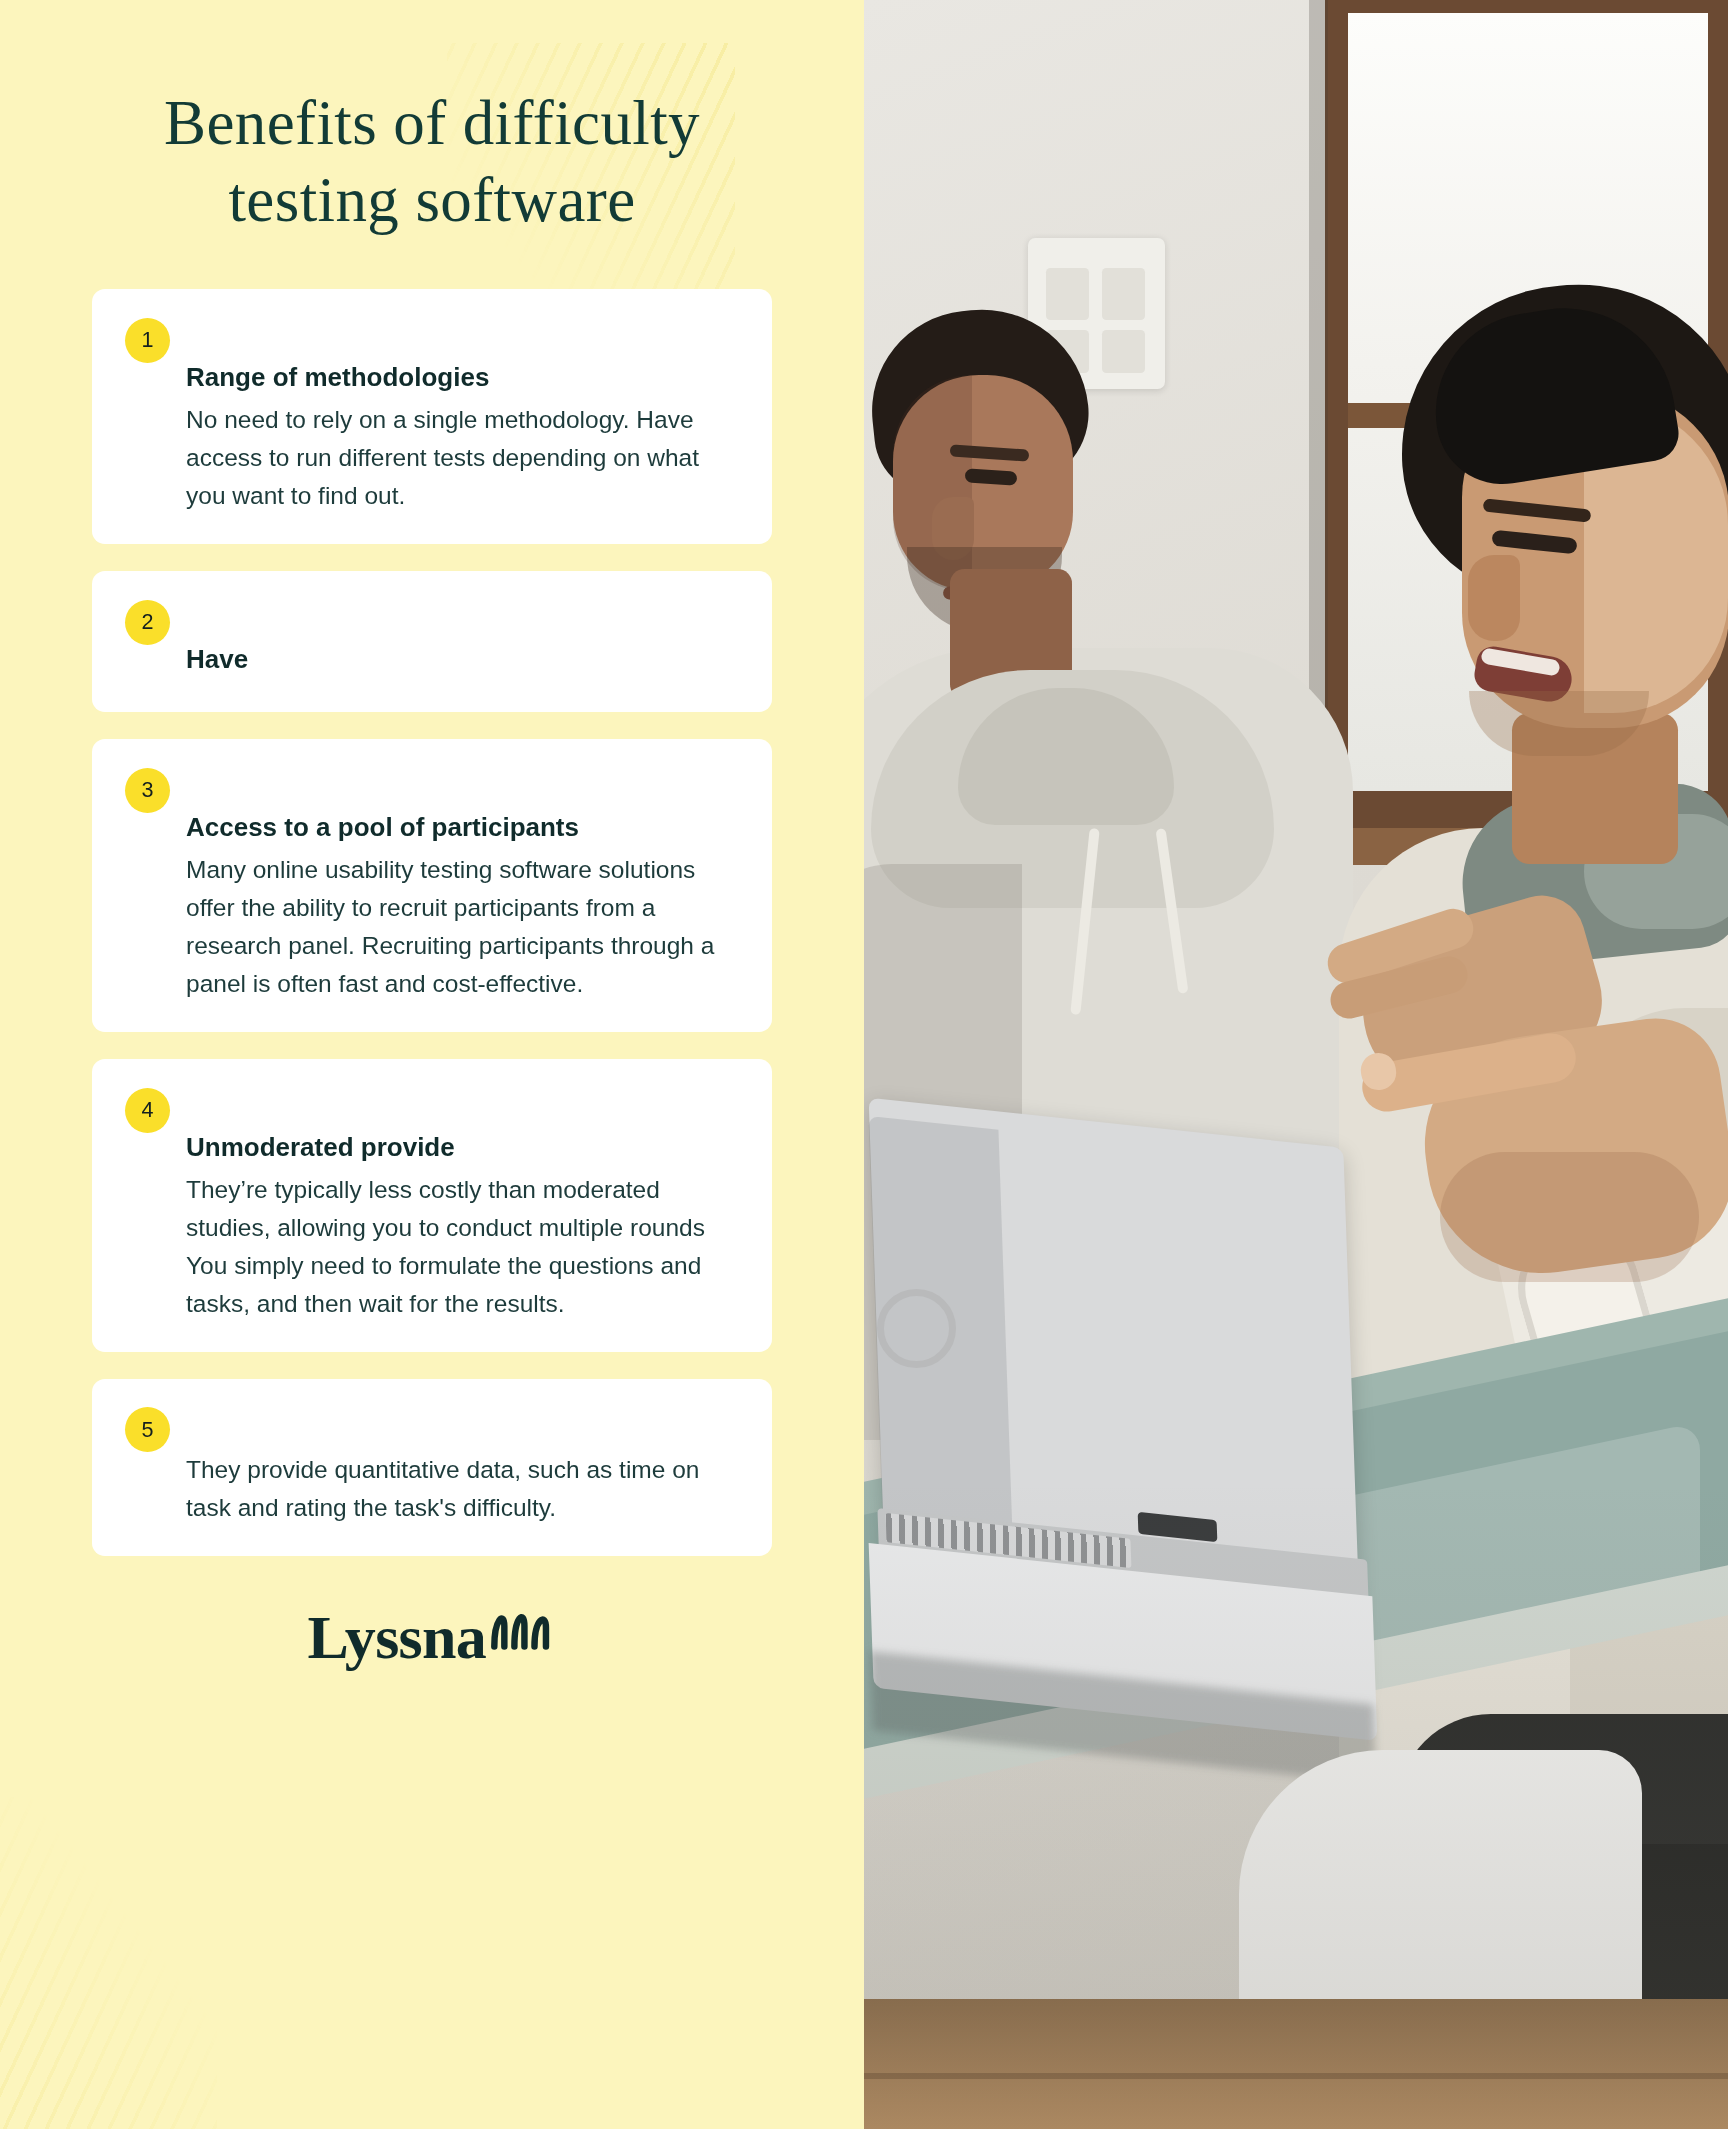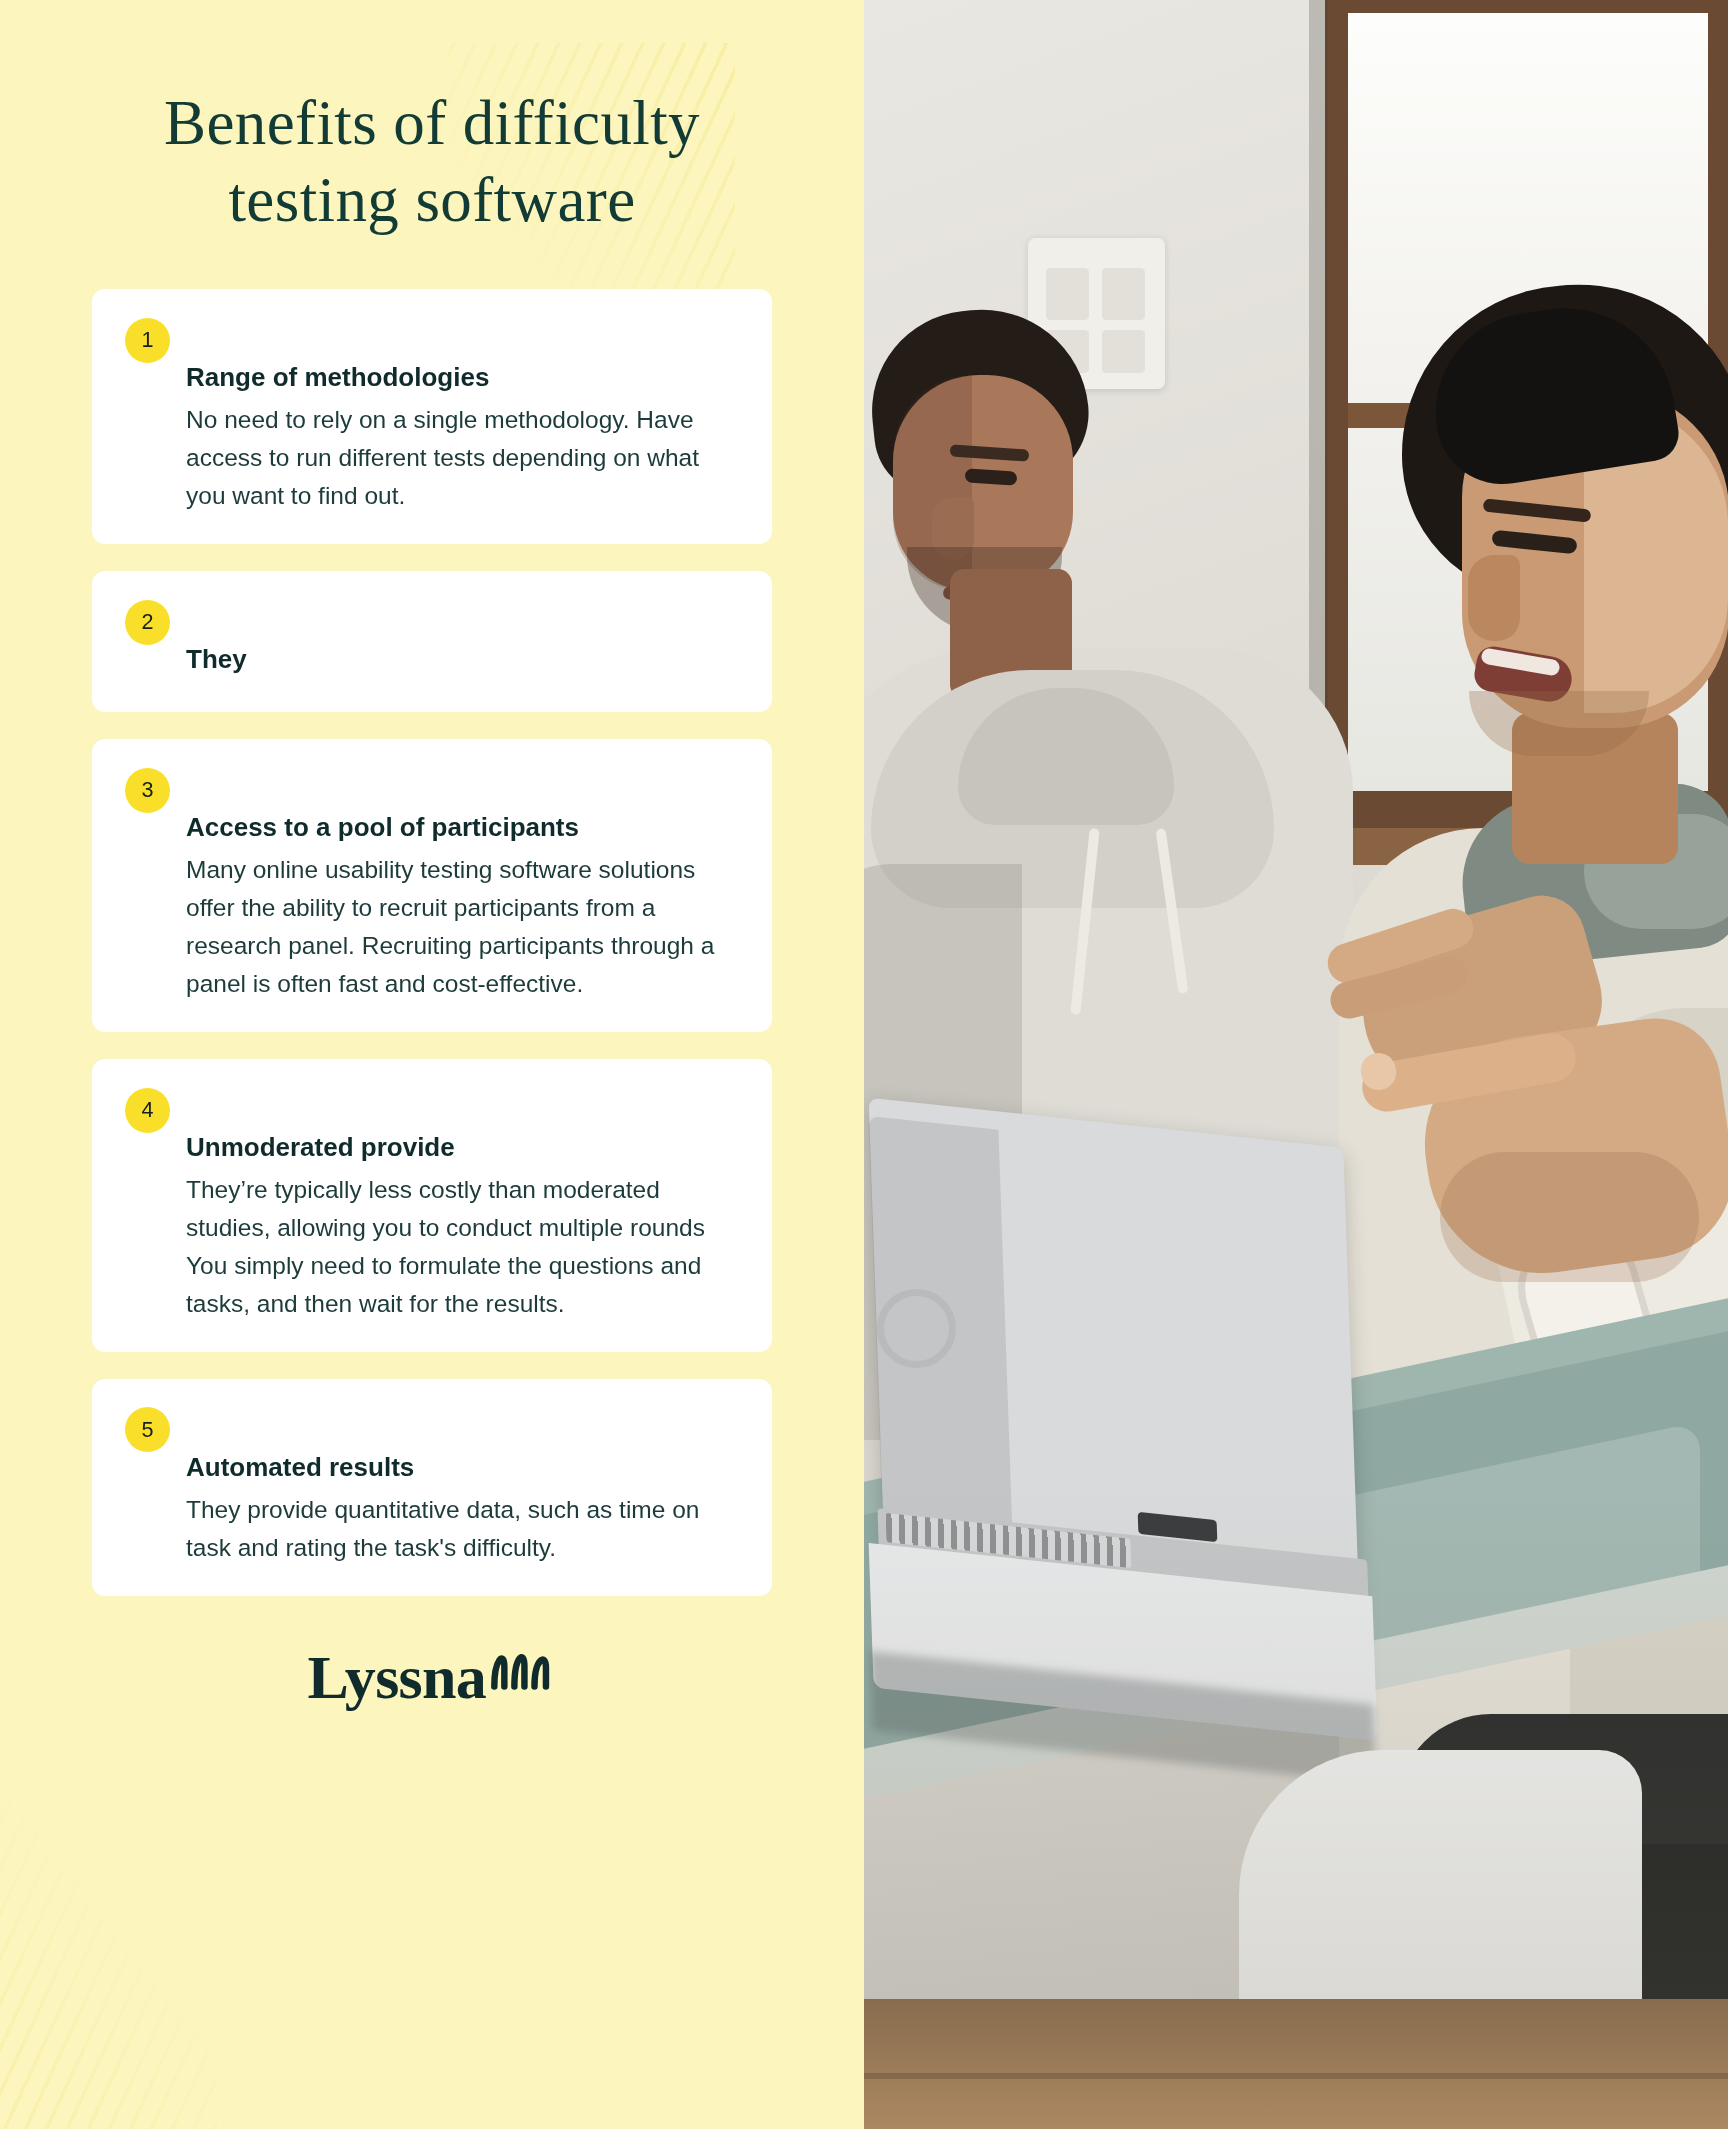--- a/index.html
+++ b/index.html
@@ -512,21 +512,21 @@
             <p class="card-title">Range of methodologies</p>
             <p class="card-body">No need to rely on a single methodology. Have access to run different tests depending on what you want to find out.</p>
           </div>
         </div>
       </div>
 
       <div class="card">
         <div class="card-inner">
           <div class="badge">2</div>
           <div class="card-text">
-            <p class="card-title">They</p>
+            <p class="card-title">Have</p>
           </div>
         </div>
       </div>
 
       <div class="card">
         <div class="card-inner">
           <div class="badge">3</div>
           <div class="card-text">
             <p class="card-title">Access to a pool of participants</p>
             <p class="card-body">Many online usability testing software solutions offer the ability to recruit participants from a research panel. Recruiting participants through a panel is often fast and cost-effective.</p>
@@ -542,21 +542,20 @@
             <p class="card-body">They’re typically less costly than moderated studies, allowing you to conduct multiple rounds</p>
             <p class="card-body">You simply need to formulate the questions and tasks, and then wait for the results.</p>
           </div>
         </div>
       </div>
 
       <div class="card">
         <div class="card-inner">
           <div class="badge">5</div>
           <div class="card-text">
-            <p class="card-title">Automated results</p>
             <p class="card-body">They provide quantitative data, such as time on task and rating the task's difficulty.</p>
           </div>
         </div>
       </div>
 
     </div>
 
     <div class="footer">
       <div class="logo">
         <span class="logo-word">Lyssna</span>

